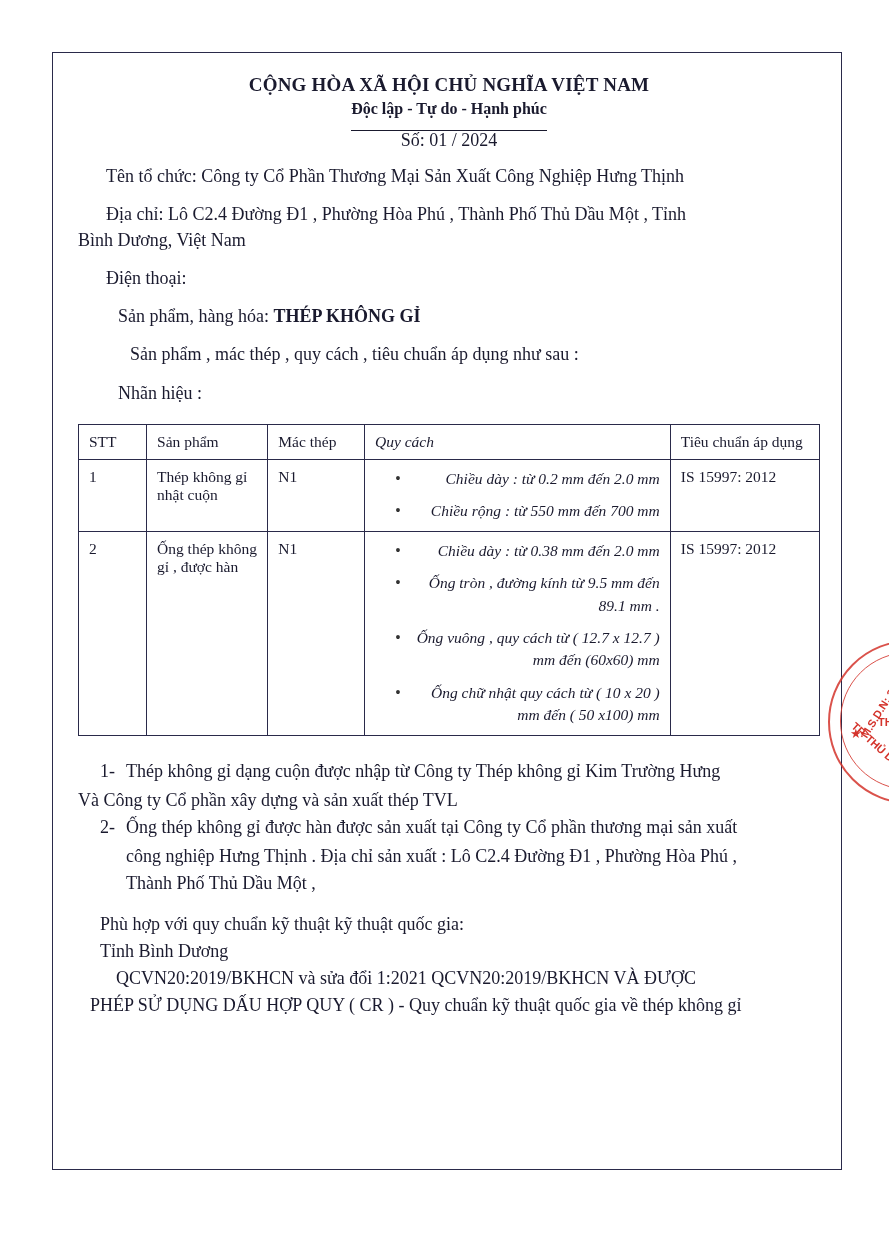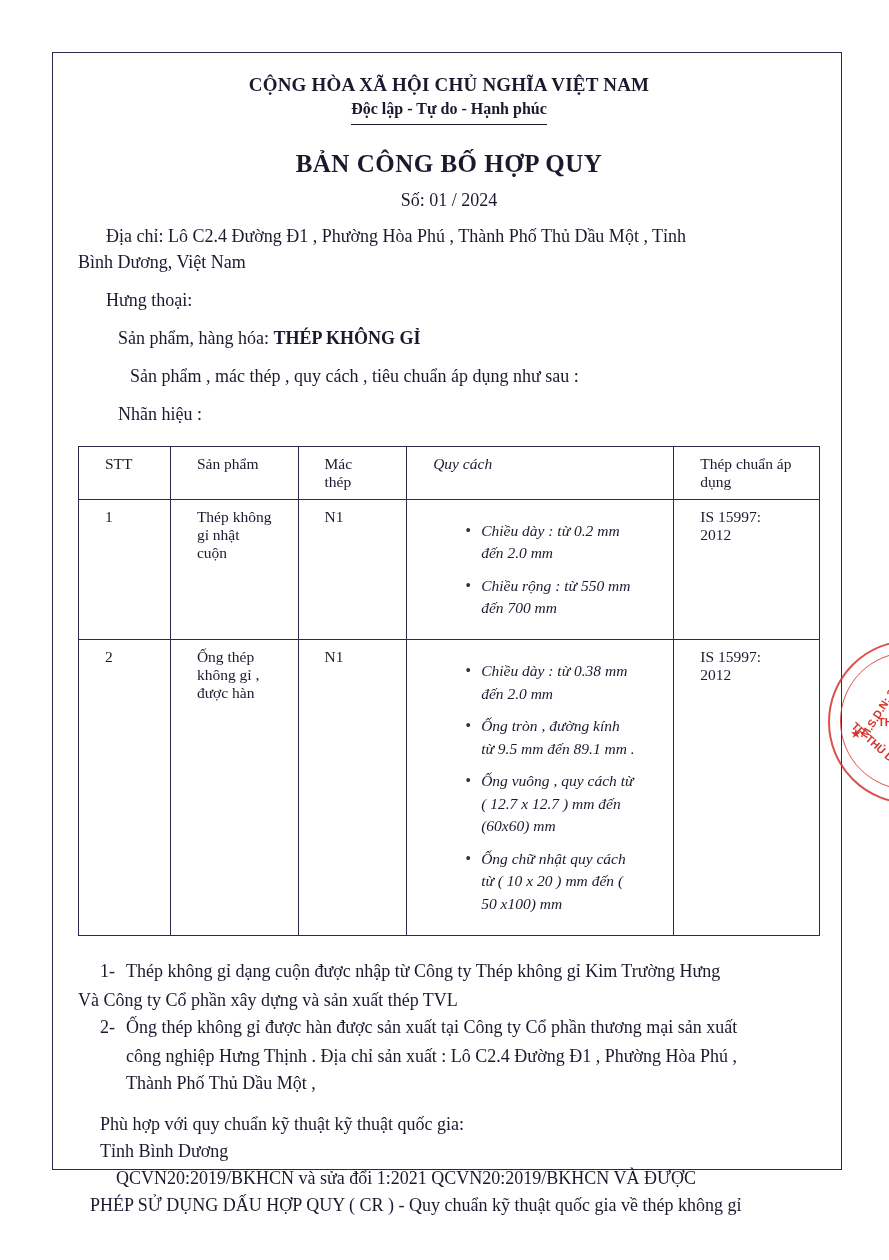--- a/index.html
+++ b/index.html
@@ -43,21 +43,21 @@
     letter-spacing: 0.2px;
     margin-top: 12px;
   }
   .motto {
     font-weight: bold;
     font-size: 16px;
     margin-top: 4px;
   }
   .motto span {
     border-bottom: 1px solid #1a1a2e;
-    padding-bottom: 7px;
+    padding-bottom: 13px;
   }
   .doc-title {
     font-weight: bold;
     font-size: 25px;
     margin-top: 32px;
     letter-spacing: 0.5px;
   }
   .doc-number {
     font-size: 18px;
     margin-top: 12px;
@@ -72,38 +72,39 @@
   .indent-3 { margin-left: 52px; }
   .bold { font-weight: bold; }
   table.spec {
     margin-top: 18px;
     border-collapse: collapse;
     width: 742px;
     font-size: 15.5px;
   }
   table.spec th, table.spec td {
     border: 1px solid #2a2a4a;
-    padding: 8px 26px;
+    padding: 8px 10px;
     vertical-align: top;
     text-align: left;
     font-weight: normal;
   }
   table.spec th {
     font-size: 15.5px;
   }
   .col-stt { width: 52px; text-align: center; }
   .col-sp  { width: 116px; }
   .col-mac { width: 88px; text-align: center; }
   .col-qc  { width: 336px; font-style: italic; }
   .col-tc  { width: 150px; }
   td.ctr { text-align: center; }
   ul.qc {
-    margin: 12px;
+    margin: 0;
     padding-left: 20px;
     list-style: none;
+    text-align: right;
   }
   ul.qc li {
     position: relative;
     padding-left: 16px;
     margin-bottom: 10px;
     line-height: 1.45;
   }
   ul.qc li:last-child { margin-bottom: 0; }
   ul.qc li::before {
     content: "•";
@@ -183,43 +184,43 @@
 
 <div class="page">
 
   <div class="sheet-border"></div>
 
   <div class="content">
 
     <div class="center nation">CỘNG HÒA XÃ HỘI CHỦ NGHĨA VIỆT NAM</div>
     <div class="center motto"><span>Độc lập - Tự do - Hạnh phúc</span></div>
 
-    <div class="center doc-title">BẢN CÔNG BỐ HỢP QUY</div>
     <div class="center doc-number">Số: 01 / 2024</div>
 
+    <div class="para indent-1"><span>Tên tổ chức: </span><span>Công ty Cổ Phần Thương Mại Sản Xuất Công Nghiệp Hưng Thịnh</span></div>
 
     <div class="para indent-1"><span>Địa chỉ: </span><span>Lô C2.4 Đường Đ1 , Phường Hòa Phú , Thành Phố Thủ Dầu Một , Tỉnh</span></div>
     <div class="para" style="margin-top:0;">Bình Dương, Việt Nam</div>
 
-    <div class="para indent-1">Hưng thoại:</div>
+    <div class="para indent-1">Điện thoại:</div>
 
     <div class="para indent-2"><span>Sản phẩm, hàng hóa: </span><span class="bold">THÉP KHÔNG GỈ</span></div>
 
     <div class="para indent-3">Sản phẩm , mác thép , quy cách , tiêu chuẩn áp dụng như sau :</div>
 
     <div class="para indent-2">Nhãn hiệu :</div>
 
     <table class="spec">
       <thead>
         <tr>
           <th class="col-stt">STT</th>
           <th class="col-sp">Sản phẩm</th>
           <th class="col-mac">Mác thép</th>
           <th class="col-qc">Quy cách</th>
-          <th class="col-tc">Thép chuẩn áp dụng</th>
+          <th class="col-tc">Tiêu chuẩn áp dụng</th>
         </tr>
       </thead>
       <tbody>
         <tr>
           <td class="col-stt ctr">1</td>
           <td class="col-sp justify-cell">Thép không gỉ nhật cuộn</td>
           <td class="col-mac ctr">N1</td>
           <td class="col-qc">
             <ul class="qc">
               <li>Chiều dày : từ 0.2 mm đến 2.0 mm</li>

